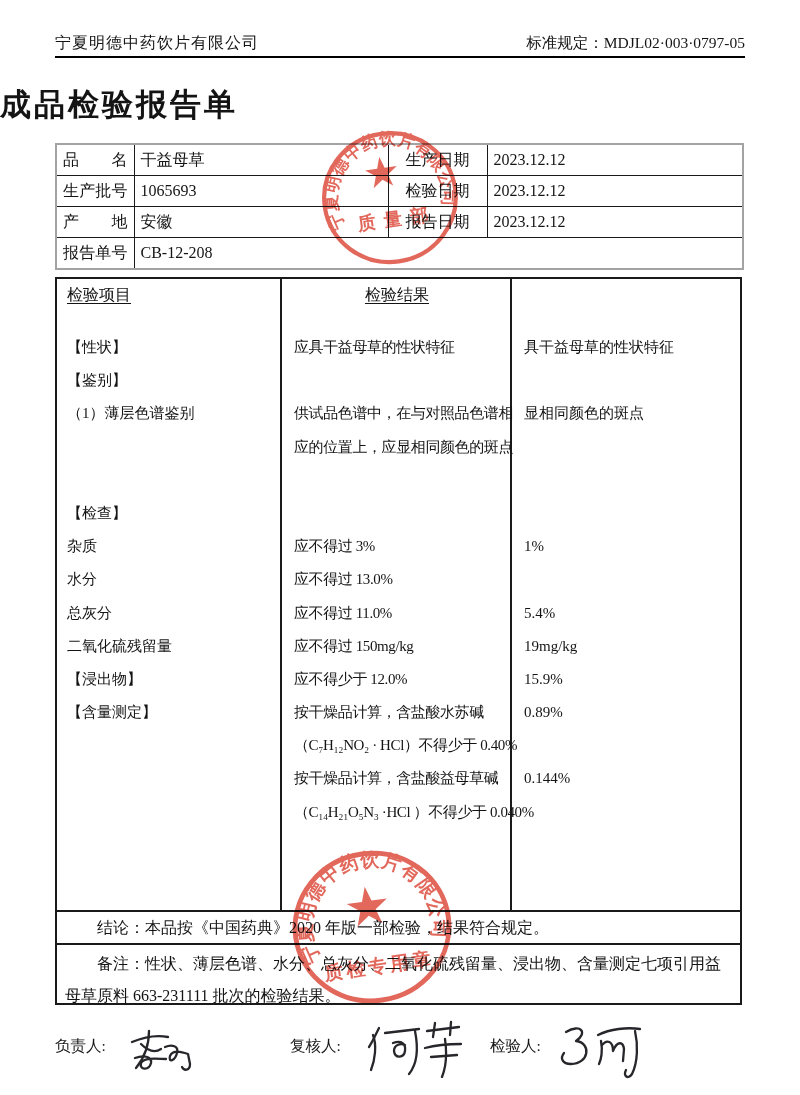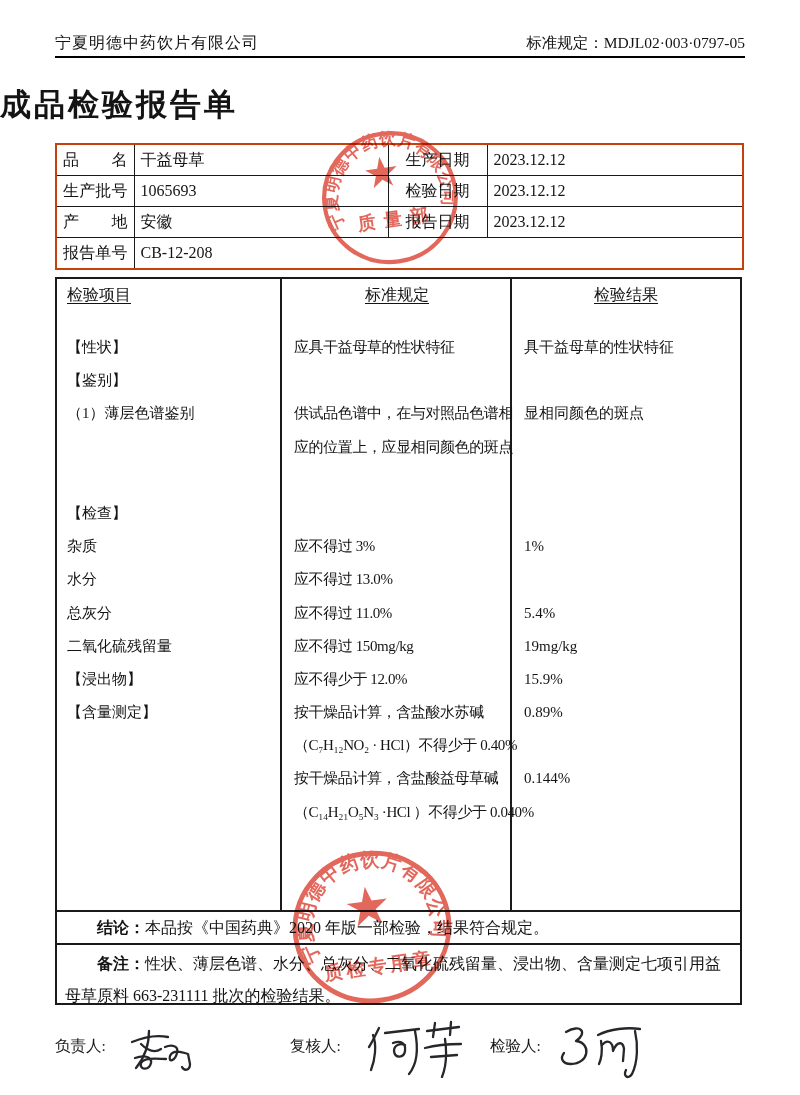--- a/index.html
+++ b/index.html
@@ -9,21 +9,21 @@
   }
   .abs{position:absolute;}
   
   .company{left:55px;top:33px;font-size:16px;letter-spacing:1px;}
   .doccode{right:55px;top:33px;font-size:15.5px;}
   .headrule{left:55px;top:56px;width:690px;height:2px;background:#000;}
   .title{left:0;right:0;top:84px;font-size:31px;font-weight:700;letter-spacing:3px;}
   
   table.info{left:55px;top:143px;width:687px;position:absolute;border-collapse:collapse;table-layout:fixed;}
   table.info td{border:1.6px solid #1a1a1a;height:30px;font-size:16px;padding:0 6px;overflow:hidden;white-space:nowrap;}
-  table.info{border:2px solid #c2410c;}
+  table.info{border:2px solid #a3a3a3;}
   td.jlab{text-align:justify;text-align-last:justify;padding:0 8px;}
   td.v{padding-left:10px;}
   td.dlab{text-align:center;}
   td.dv{padding-left:10px;}
   
   .mainbox{left:55px;top:277px;width:687px;height:728px;border:2px solid #1a1a1a;box-sizing:border-box;}
   .vline{position:absolute;top:0;width:1.6px;height:631px;background:#1a1a1a;}
   .vline.v1{left:223px;} .vline.v2{left:453px;}
   .hline{position:absolute;left:0;width:100%;height:1.8px;background:#1a1a1a;}
   .h1{top:631px;} .h2{top:664px;}
@@ -31,21 +31,21 @@
   .thead .hc{white-space:nowrap;}
   .thead .hc u{text-decoration:underline;text-underline-offset:3px;}
   .thead .hc1{padding-left:10px;} .thead .hc2,.thead .hc3{text-align:center;}
   .tlines{position:absolute;top:56px;left:0;width:100%;}
   .tline{display:grid;grid-template-columns:225px 230px 1fr;height:33.2px;font-size:15px;line-height:24px;}
   .tline>div{white-space:nowrap;overflow:visible;}
   .tline .c1{padding-left:10px;}
   .tline .c2{padding-left:12px;letter-spacing:-0.4px;}
   .tline .c3{padding-left:12px;}
   .conclusion{position:absolute;top:633px;left:0;width:100%;height:31px;line-height:31px;font-size:16px;padding-left:40px;box-sizing:border-box;white-space:nowrap;}
-  .conclusion b,.remark b{font-weight:700;}
+  .conclusion b,.remark b{font-weight:400;}
   .remark{position:absolute;top:666px;left:0;width:100%;box-sizing:border-box;padding:3px 6px 0 8px;font-size:16px;line-height:31.5px;text-indent:32px;}
   
   .stamp{position:absolute;opacity:0.82;mix-blend-mode:multiply;}
   .stamp1{left:320px;top:129px;width:140px;height:138px;transform:rotate(-8deg);}
   .stamp2{left:290px;top:850px;width:164px;height:154px;transform:rotate(-8deg);}
   .stamp text{fill:var(--stamp,#dc4638);font-family:"Liberation Serif","DejaVu Serif",serif;font-weight:700;}
   
   .siglabel{top:1036px;font-size:15.5px;white-space:nowrap;}
   .sl1{left:55px;} .sl2{left:290px;} .sl3{left:490px;}
   .sig{position:absolute;}
@@ -93,21 +93,20 @@
     <td class="v" colspan="3">CB-12-208</td>
   </tr>
 </tbody>
   </table>
 
 <div class="abs mainbox">
   <div class="vline v1"></div>
   <div class="vline v2"></div>
   <div class="thead">
     <div class="hc hc1"><u>检验项目</u></div>
-    <div class="hc hc2"><u>标准规定</u></div>
     <div class="hc hc3"><u>检验结果</u></div>
   </div>
   <div class="tlines">
 
       <div class="tline">
         <div class="c1">【性状】</div>
         <div class="c2">应具干益母草的性状特征</div>
         <div class="c3">具干益母草的性状特征</div>
       </div>
 

